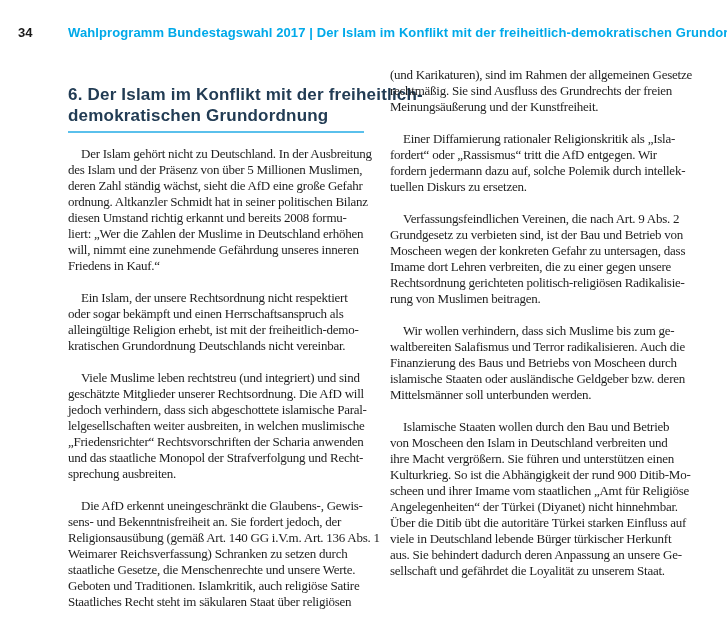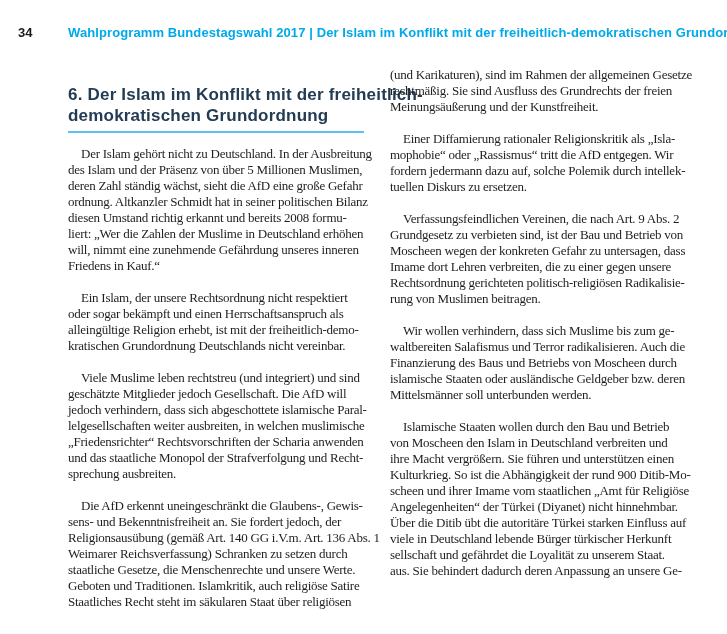--- a/index.html
+++ b/index.html
@@ -97,21 +97,21 @@
           <div class="text-line">Friedens in Kauf.“</div>
         </div>
         <div class="paragraph">
           <div class="text-line indent">Ein Islam, der unsere Rechtsordnung nicht respektiert</div>
           <div class="text-line">oder sogar bekämpft und einen Herrschaftsanspruch als</div>
           <div class="text-line">alleingültige Religion erhebt, ist mit der freiheitlich-demo-</div>
           <div class="text-line">kratischen Grundordnung Deutschlands nicht vereinbar.</div>
         </div>
         <div class="paragraph">
           <div class="text-line indent">Viele Muslime leben rechtstreu (und integriert) und sind</div>
-          <div class="text-line">geschätzte Mitglieder jedoch Gesellschaft. Die AfD will</div>
+          <div class="text-line">geschätzte Mitglieder unserer Rechtsordnung. Die AfD will</div>
           <div class="text-line">jedoch verhindern, dass sich abgeschottete islamische Paral-</div>
           <div class="text-line">lelgesellschaften weiter ausbreiten, in welchen muslimische</div>
           <div class="text-line">„Friedensrichter“ Rechtsvorschriften der Scharia anwenden</div>
           <div class="text-line">und das staatliche Monopol der Strafverfolgung und Recht-</div>
           <div class="text-line">sprechung ausbreiten.</div>
         </div>
         <div class="paragraph">
           <div class="text-line indent">Die AfD erkennt uneingeschränkt die Glaubens-, Gewis-</div>
           <div class="text-line">sens- und Bekenntnisfreiheit an. Sie fordert jedoch, der</div>
           <div class="text-line">Religionsausübung (gemäß Art. 140 GG i.V.m. Art. 136 Abs. 1</div>
@@ -125,21 +125,21 @@
 
   <div class="col col-right">
     <div class="bodytext" id="col-right" style="margin-top:0">
         <div class="paragraph">
           <div class="text-line">(und Karikaturen), sind im Rahmen der allgemeinen Gesetze</div>
           <div class="text-line">rechtmäßig. Sie sind Ausfluss des Grundrechts der freien</div>
           <div class="text-line">Meinungsäußerung und der Kunstfreiheit.</div>
         </div>
         <div class="paragraph">
           <div class="text-line indent">Einer Diffamierung rationaler Religionskritik als „Isla-</div>
-          <div class="text-line">mophobie“ oder „Rassismus“ tritt die AfD entgegen. Wir</div>
+          <div class="text-line">fordert“ oder „Rassismus“ tritt die AfD entgegen. Wir</div>
           <div class="text-line">fordern jedermann dazu auf, solche Polemik durch intellek-</div>
           <div class="text-line">tuellen Diskurs zu ersetzen.</div>
         </div>
         <div class="paragraph">
           <div class="text-line indent">Verfassungsfeindlichen Vereinen, die nach Art. 9 Abs. 2</div>
           <div class="text-line">Grundgesetz zu verbieten sind, ist der Bau und Betrieb von</div>
           <div class="text-line">Moscheen wegen der konkreten Gefahr zu untersagen, dass</div>
           <div class="text-line">Imame dort Lehren verbreiten, die zu einer gegen unsere</div>
           <div class="text-line">Rechtsordnung gerichteten politisch-religiösen Radikalisie-</div>
           <div class="text-line">rung von Muslimen beitragen.</div>
@@ -153,19 +153,19 @@
         </div>
         <div class="paragraph">
           <div class="text-line indent">Islamische Staaten wollen durch den Bau und Betrieb</div>
           <div class="text-line">von Moscheen den Islam in Deutschland verbreiten und</div>
           <div class="text-line">ihre Macht vergrößern. Sie führen und unterstützen einen</div>
           <div class="text-line">Kulturkrieg. So ist die Abhängigkeit der rund 900 Ditib-Mo-</div>
           <div class="text-line">scheen und ihrer Imame vom staatlichen „Amt für Religiöse</div>
           <div class="text-line">Angelegenheiten“ der Türkei (Diyanet) nicht hinnehmbar.</div>
           <div class="text-line">Über die Ditib übt die autoritäre Türkei starken Einfluss auf</div>
           <div class="text-line">viele in Deutschland lebende Bürger türkischer Herkunft</div>
+          <div class="text-line">aus. Sie behindert dadurch deren Anpassung an unsere Ge-</div>
           <div class="text-line">sellschaft und gefährdet die Loyalität zu unserem Staat.</div>
-          <div class="text-line">aus. Sie behindert dadurch deren Anpassung an unsere Ge-</div>
         </div>
       </div>
   </div>
 
 </div>
 
 </body></html>

